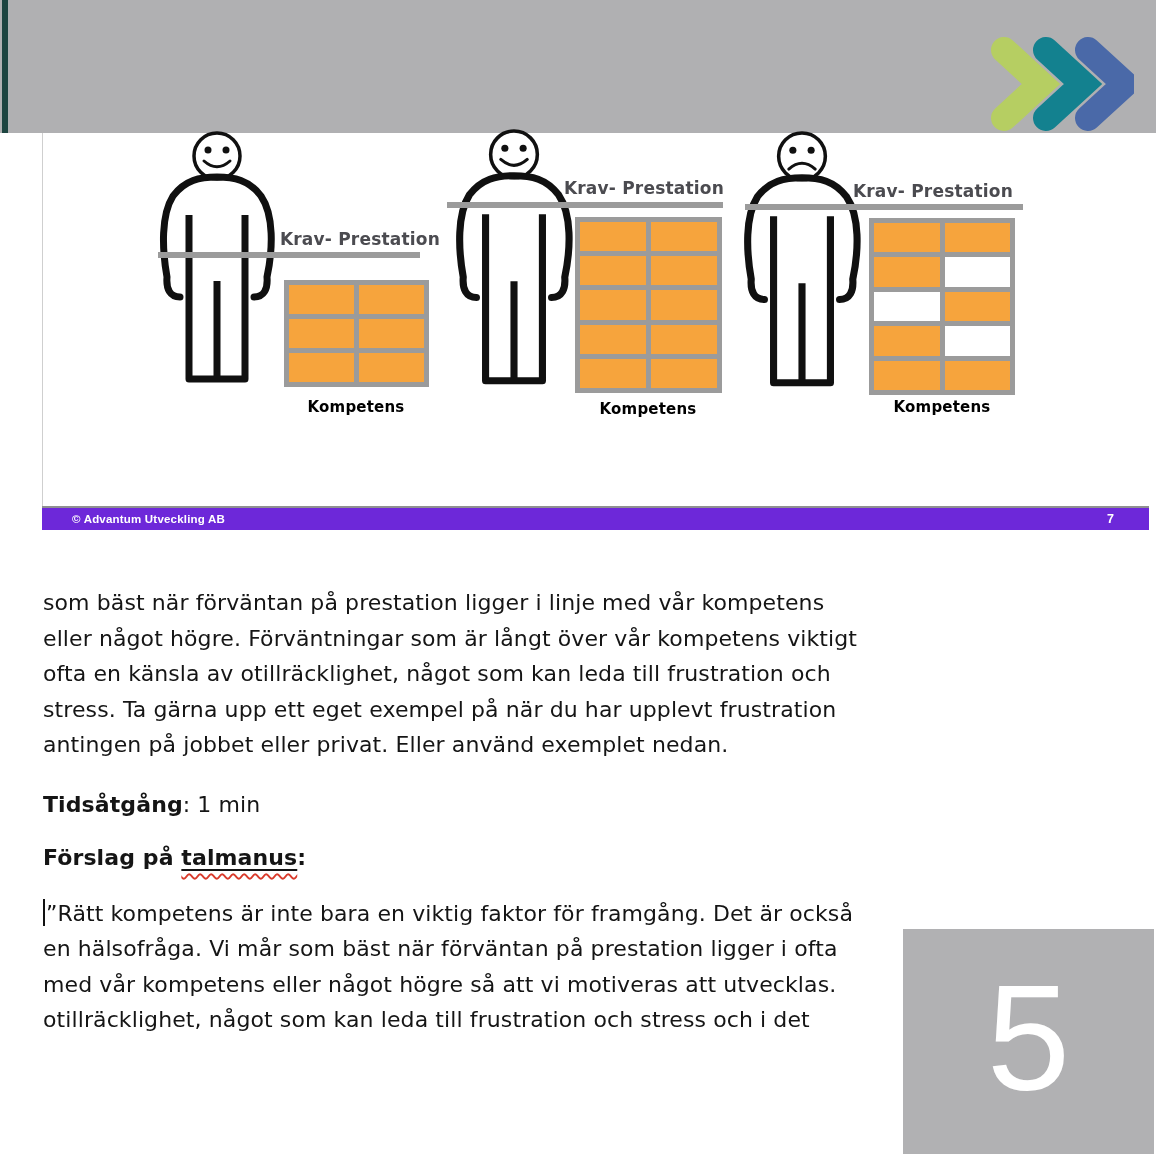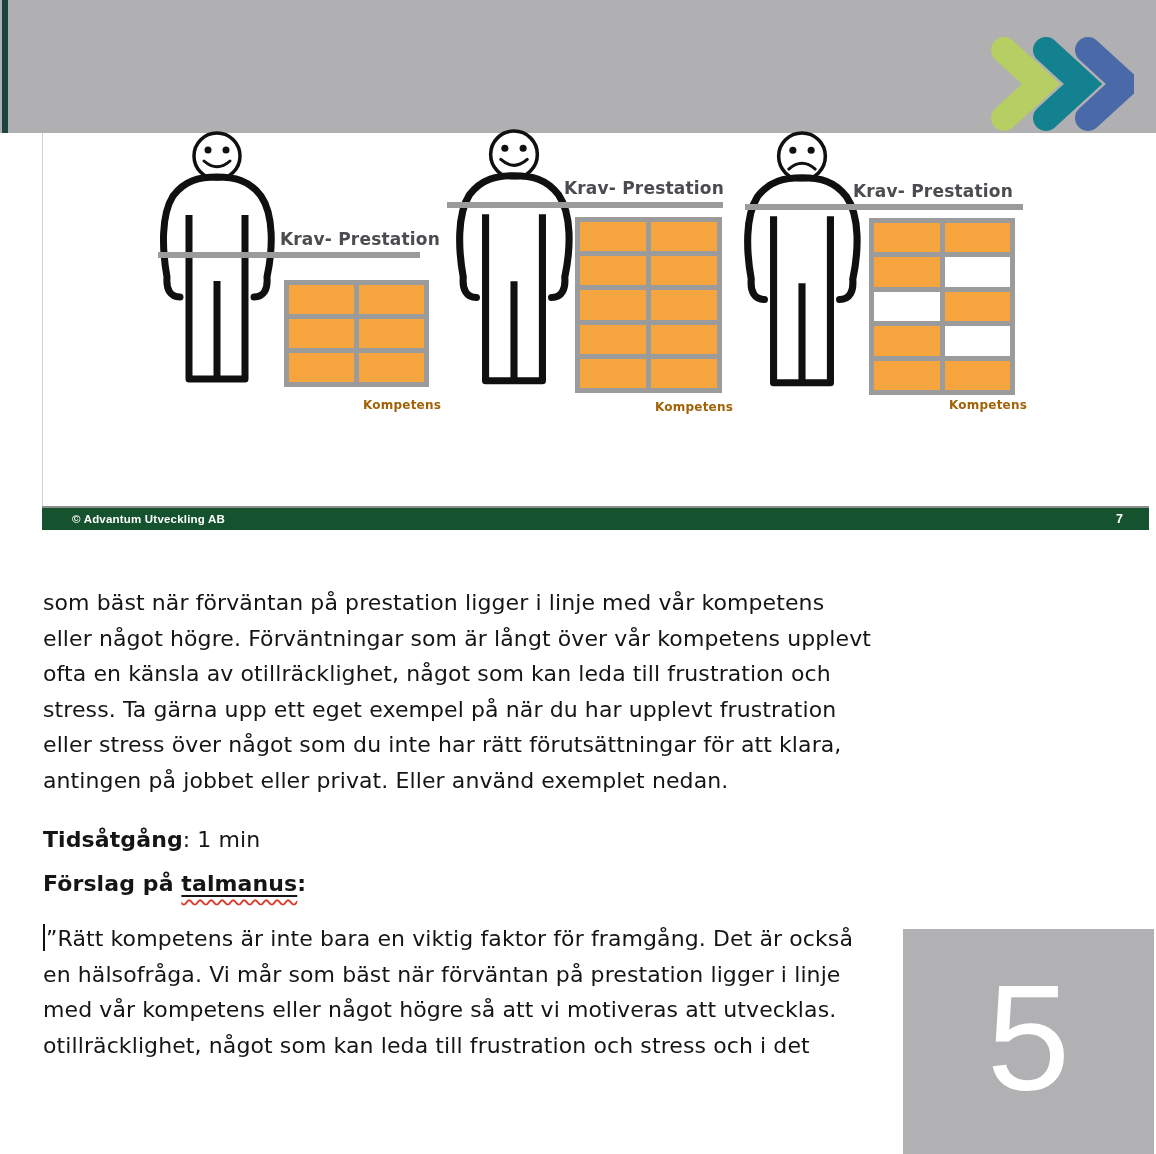--- a/index.html
+++ b/index.html
@@ -17,40 +17,40 @@
   .demand-line{position:absolute;height:6px;background:#9b9b9b;z-index:5;}
   .krav-label{
     position:absolute;width:170px;text-align:right;font-size:17px;font-weight:bold;
     color:#4b4b50;letter-spacing:0.2px;white-space:nowrap;z-index:6;
   }
   .block-grid{
     position:absolute;display:grid;gap:5px;padding:5px;background:#9b9b9b;box-sizing:border-box;
   }
   .cell{width:100%;height:100%;}
   .kompetens-label{
-    position:absolute;width:170px;text-align:right;font-size:12px;font-weight:bold;
-    color:#a16207;letter-spacing:0.2px;z-index:6;
+    position:absolute;width:170px;text-align:center;font-size:15px;font-weight:bold;
+    color:#000000;letter-spacing:0.2px;z-index:6;
   }
   
   .footer-topline{position:absolute;left:42px;top:506px;width:1107px;height:2px;background:#8f8f91;}
   .footer-bar{
-    position:absolute;left:42px;top:508px;width:1107px;height:22px;background:#14532d;
+    position:absolute;left:42px;top:508px;width:1107px;height:22px;background:#6d28d9;
     display:flex;align-items:center;justify-content:space-between;box-sizing:border-box;
-    padding:0 26px 0 30px;color:#ffffff;font-family:"Liberation Sans",sans-serif;
+    padding:0 35px 0 30px;color:#ffffff;font-family:"Liberation Sans",sans-serif;
   }
   .footer-copy{font-size:11.5px;font-weight:bold;letter-spacing:0.2px;}
   .footer-page{font-size:12.5px;font-weight:bold;}
   
   .doc-text{
     position:absolute;left:43px;top:585px;width:870px;color:#151515;
     font-size:22px;line-height:35.5px;letter-spacing:0.1px;
   }
   .tline{white-space:pre;}
   .block-tid{margin-top:24px;}
-  .block-forslag{margin-top:8px;}
+  .block-forslag{margin-top:18px;}
   .block-quote{margin-top:20px;}
   .bold{font-weight:bold;}
   .u-solid{text-decoration:underline;text-decoration-thickness:2px;text-underline-offset:4px;}
   .u-wavy{text-decoration:underline wavy #d93a2b;text-decoration-thickness:1.5px;text-underline-offset:8px;}
   .text-cursor{
     display:inline-block;width:2px;height:27px;background:#111;
     vertical-align:-5px;margin-right:1px;
   }
   
   .page-tab{
@@ -148,34 +148,33 @@
 
   <div class="footer-topline"></div>
   <div class="footer-bar">
     <span class="footer-copy">© Advantum Utveckling AB</span>
     <span class="footer-page">7</span>
   </div>
 
   <div class="doc-text">
     <div class="block-instruktion">
       <div class="tline">som bäst när förväntan på prestation ligger i linje med vår kompetens</div>
-      <div class="tline">eller något högre. Förväntningar som är långt över vår kompetens upplevt</div>
+      <div class="tline">eller något högre. Förväntningar som är långt över vår kompetens viktigt</div>
       <div class="tline">ofta en känsla av otillräcklighet, något som kan leda till frustration och</div>
       <div class="tline">stress. Ta gärna upp ett eget exempel på när du har upplevt frustration</div>
-      <div class="tline">eller stress över något som du inte har rätt förutsättningar för att klara,</div>
       <div class="tline">antingen på jobbet eller privat. Eller använd exemplet nedan.</div>
     </div>
 
     <div class="block-tid tline"><span class="bold">Tidsåtgång</span><span>: 1 min</span></div>
 
     <div class="block-forslag tline bold"><span>Förslag på </span><span class="u-solid"><span class="u-wavy">talmanus</span></span><span>:</span></div>
 
     <div class="block-quote">
       <div class="tline"><span class="text-cursor"></span><span>”Rätt kompetens är inte bara en viktig faktor för framgång. Det är också</span></div>
-      <div class="tline">en hälsofråga. Vi mår som bäst när förväntan på prestation ligger i linje</div>
+      <div class="tline">en hälsofråga. Vi mår som bäst när förväntan på prestation ligger i ofta</div>
       <div class="tline">med vår kompetens eller något högre så att vi motiveras att utvecklas.</div>
       <div class="tline">otillräcklighet, något som kan leda till frustration och stress och i det</div>
     </div>
   </div>
 
   <div class="page-tab">
     <span class="page-tab-number">5</span>
   </div>
 
 </div>

